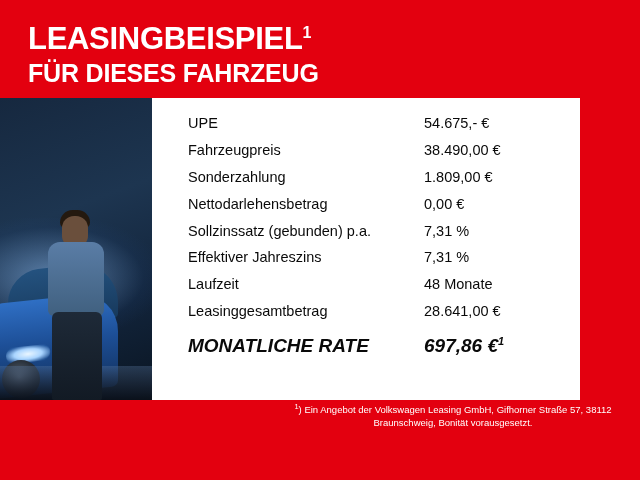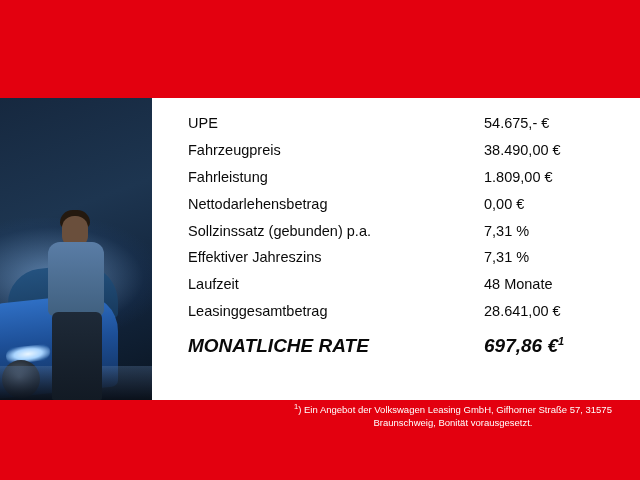--- a/index.html
+++ b/index.html
@@ -44,21 +44,21 @@
     letter-spacing: -0.2px;
     line-height: 1.15;
     margin-top: 4px;
     white-space: nowrap;
   }
   
   .band {
     position: absolute;
     left: 0;
     top: 98px;
-    width: 640px;
+    width: 580px;
     height: 302px;
     display: flex;
   }
   .photo {
     position: relative;
     width: 152px;
     height: 302px;
     overflow: hidden;
     background: #0b1b2e;
     flex: 0 0 152px;
@@ -209,20 +209,24 @@
     vertical-align: super;
     font-size: 7.5px;
     line-height: 0;
   }
 </style>
 </head>
 <body>
 
 <div class="poster">
 
+  <div class="header">
+    <div class="headline"><span>LEASINGBEISPIEL</span><sup>1</sup></div>
+    <div class="subhead">FÜR DIESES FAHRZEUG</div>
+  </div>
 
   <div class="band">
 
     <div class="photo">
       <div class="sky"></div>
       <div class="glow"></div>
       <div class="car-roof"></div>
       <div class="car-body"></div>
       <div class="headlight"></div>
       <div class="wheel"></div>
@@ -238,21 +242,21 @@
         <tbody>
           <tr>
             <td class="label">UPE</td>
             <td class="value">54.675,- €</td>
           </tr>
           <tr>
             <td class="label">Fahrzeugpreis</td>
             <td class="value">38.490,00 €</td>
           </tr>
           <tr>
-            <td class="label">Fahrleistung</td>
+            <td class="label">Sonderzahlung</td>
             <td class="value">1.809,00 €</td>
           </tr>
           <tr>
             <td class="label">Nettodarlehensbetrag</td>
             <td class="value">0,00 €</td>
           </tr>
           <tr>
             <td class="label">Sollzinssatz (gebunden) p.a.</td>
             <td class="value">7,31 %</td>
           </tr>
@@ -271,15 +275,15 @@
           <tr class="total">
             <td class="label">MONATLICHE RATE</td>
             <td class="value"><span>697,86 €</span><sup>1</sup></td>
           </tr>
         </tbody>
       </table>
     </div>
 
   </div>
 
-  <div class="footnote"><sup>1</sup><span>) Ein Angebot der Volkswagen Leasing GmbH, Gifhorner Straße 57, 31575 Braunschweig, Bonität vorausgesetzt.</span></div>
+  <div class="footnote"><sup>1</sup><span>) Ein Angebot der Volkswagen Leasing GmbH, Gifhorner Straße 57, 38112 Braunschweig, Bonität vorausgesetzt.</span></div>
 
 </div>
 
 </body></html>

